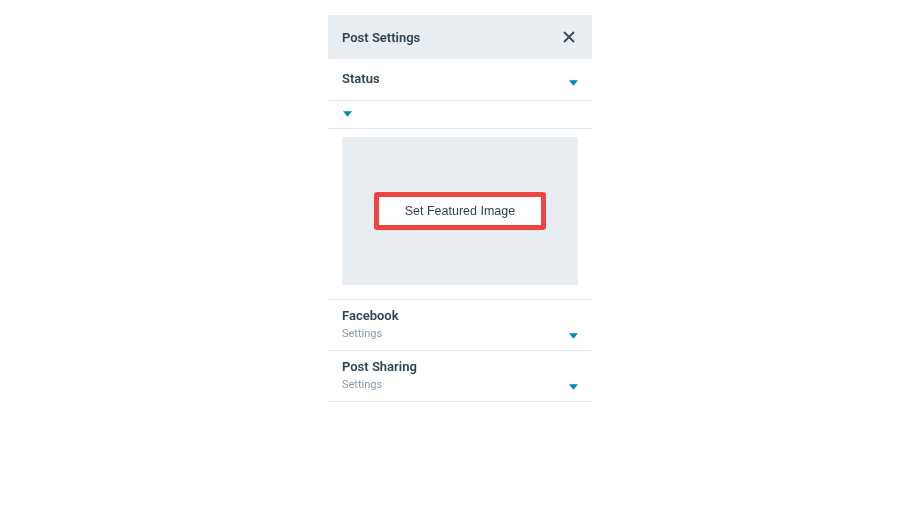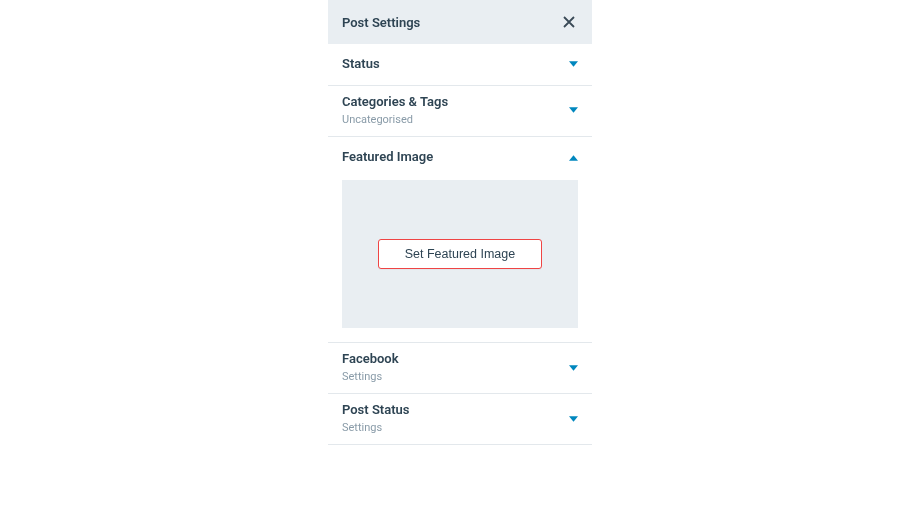--- a/index.html
+++ b/index.html
@@ -10,21 +10,21 @@
     body {
       font-family: -apple-system, BlinkMacSystemFont, "Segoe UI", Roboto, Helvetica, Arial, sans-serif;
       background: #ffffff;
       width: 916px;
       height: 510px;
       position: relative;
     }
     .panel {
       position: absolute;
       left: 328px;
-      top: 0;
+      top: 15px;
       width: 264px;
       background: #ffffff;
     }
     .panel-header {
       display: flex;
       align-items: center;
       justify-content: space-between;
       background: #e9eef2;
       padding: 13px 14px;
     }
@@ -48,21 +48,21 @@
       stroke: currentColor;
       stroke-width: 1.8;
       fill: none;
     }
     .section {
       border-bottom: 1px solid #e3e8ec;
       background: #ffffff;
     }
     .section-row {
       display: flex;
-      align-items: center;
+      align-items: flex-end;
       justify-content: space-between;
       padding: 12px 14px;
       cursor: pointer;
     }
     .section-row.tight {
       padding: 8px 14px 9px;
     }
     .section-text {
       display: flex;
       flex-direction: column;
@@ -95,21 +95,21 @@
     }
     .image-drop {
       background: #e9eef2;
       height: 148px;
       display: flex;
       align-items: center;
       justify-content: center;
     }
     .set-btn {
       background: #ffffff;
-      border: 1px solid #ef4444;
+      border: 5px solid #ef4444;
       border-radius: 3px;
       padding: 7px 26px;
       font-size: 12.5px;
       font-weight: 500;
       color: #2e4453;
       cursor: pointer;
       box-shadow: 0 1px 0 rgba(0,0,0,0.03);
     }
   </style>
 </head>
@@ -134,43 +134,29 @@
       <span class="chevron">
         <svg viewBox="0 0 10 6">
             <path d="M0 0 L5 6 L10 0 Z"></path>
           </svg>
       </span>
     </div>
   </div>
 
   <div class="section">
     <div class="section-row tight">
-      <div class="section-text">
-        <span class="section-title">Categories &amp; Tags</span>
-        <span class="section-sub">Uncategorised</span>
-      </div>
       <span class="chevron">
         <svg viewBox="0 0 10 6">
             <path d="M0 0 L5 6 L10 0 Z"></path>
           </svg>
       </span>
     </div>
   </div>
 
   <div class="section">
-    <div class="section-row" style="padding-bottom:6px;">
-      <div class="section-text">
-        <span class="section-title">Featured Image</span>
-      </div>
-      <span class="chevron">
-        <svg viewBox="0 0 10 6">
-            <path d="M0 6 L5 0 L10 6 Z"></path>
-          </svg>
-      </span>
-    </div>
     <div class="featured-body">
       <div class="image-drop">
         <button class="set-btn">Set Featured Image</button>
       </div>
     </div>
   </div>
 
   <div class="section">
     <div class="section-row tight">
       <div class="section-text">
@@ -181,21 +167,21 @@
         <svg viewBox="0 0 10 6">
             <path d="M0 0 L5 6 L10 0 Z"></path>
           </svg>
       </span>
     </div>
   </div>
 
   <div class="section">
     <div class="section-row tight">
       <div class="section-text">
-        <span class="section-title">Post Status</span>
+        <span class="section-title">Post Sharing</span>
         <span class="section-sub">Settings</span>
       </div>
       <span class="chevron">
         <svg viewBox="0 0 10 6">
             <path d="M0 0 L5 6 L10 0 Z"></path>
           </svg>
       </span>
     </div>
   </div>
 

